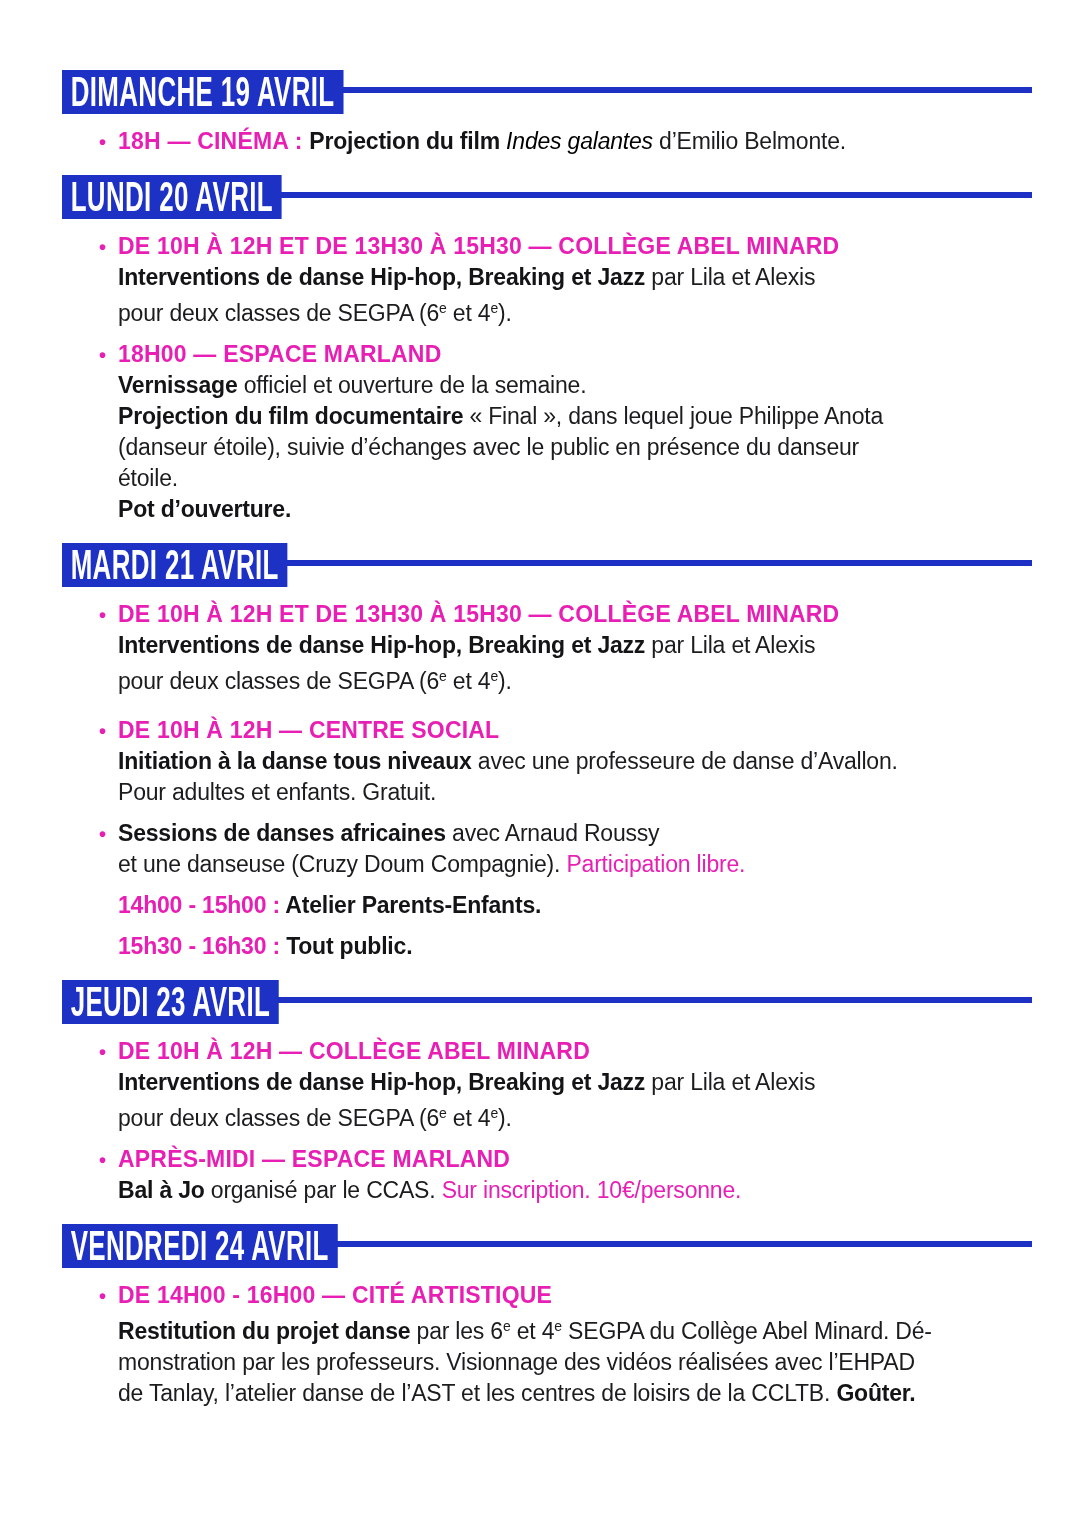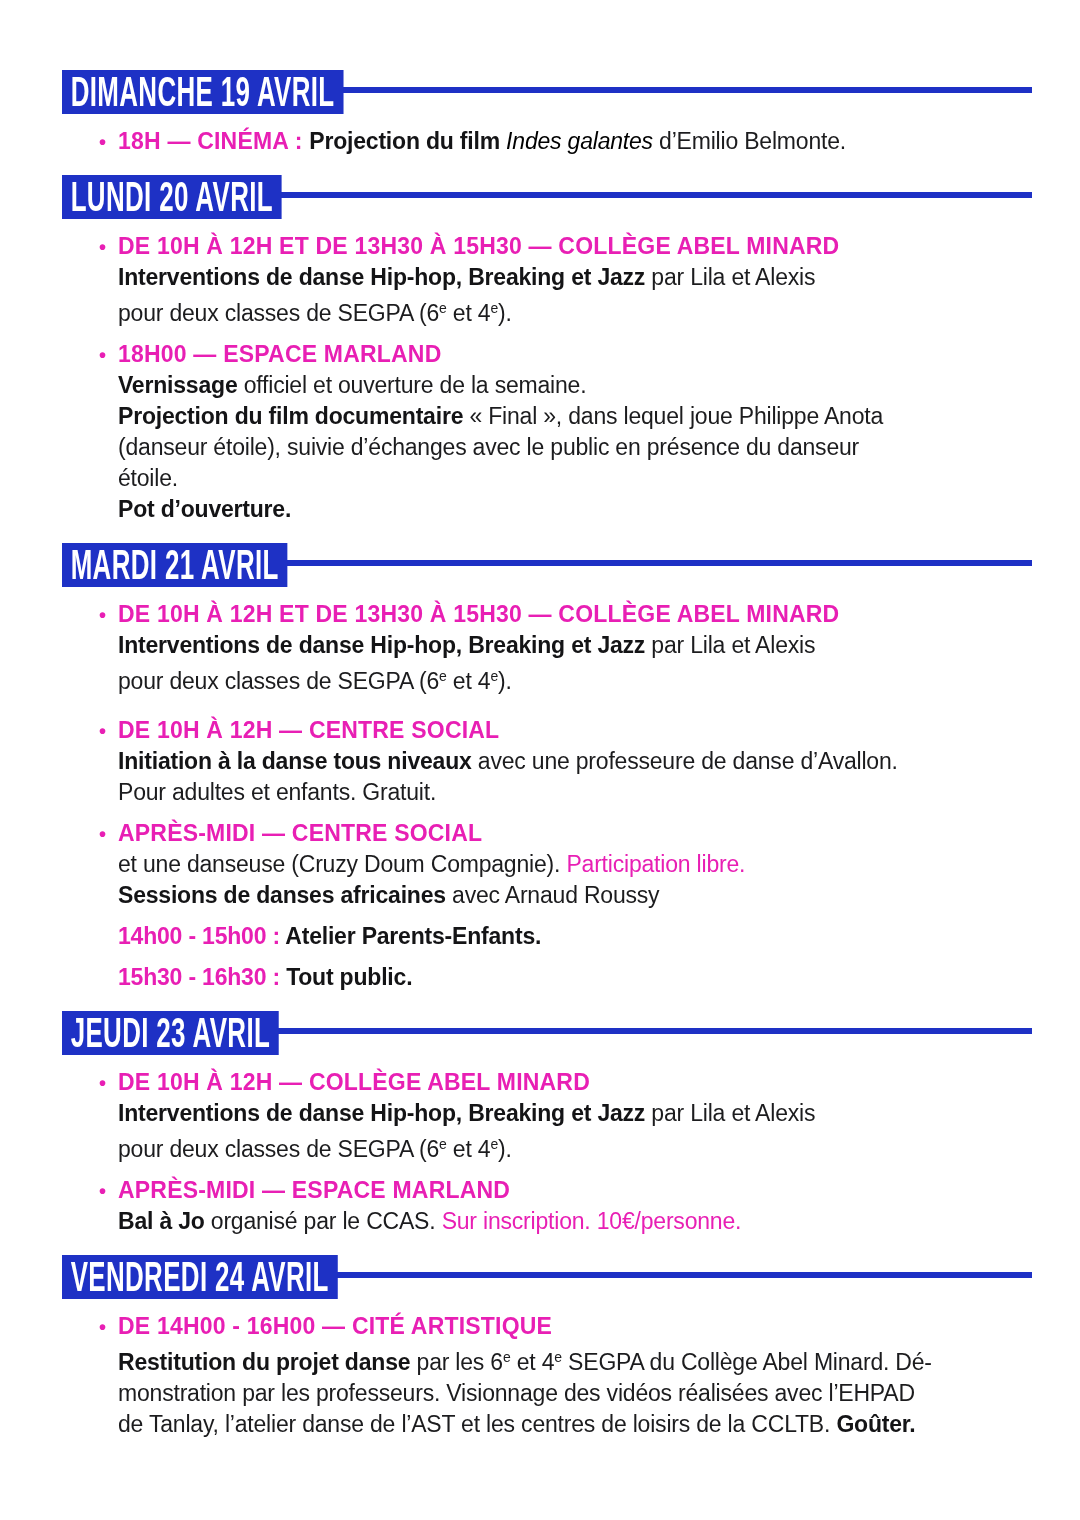--- a/index.html
+++ b/index.html
@@ -118,23 +118,23 @@
           <div class="line"><span class="seg-r">pour deux classes de SEGPA (6</span><span class="seg-sup">e</span><span class="seg-r"> et 4</span><span class="seg-sup">e</span><span class="seg-r">).</span></div>
         </div>
       </section>
       <section class="day-section">
         <div class="event">
           <div class="line"><span class="bullet">•</span><span class="seg-hm">DE 10H À 12H — CENTRE SOCIAL</span></div>
           <div class="line"><span class="seg-b">Initiation à la danse tous niveaux</span><span class="seg-r"> avec une professeure de danse d’Avallon.</span></div>
           <div class="line"><span class="seg-r">Pour adultes et enfants. Gratuit.</span></div>
         </div>
         <div class="event">
-          <div class="line"><span class="bullet">•</span><span class="seg-hm">APRÈS-MIDI — CENTRE SOCIAL</span></div>
+          <div class="line"><span class="bullet">•</span></div>
+          <div class="line"><span class="seg-b">Sessions de danses africaines</span><span class="seg-r"> avec Arnaud Roussy</span></div>
           <div class="line"><span class="seg-r">et une danseuse (Cruzy Doum Compagnie). </span><span class="seg-m">Participation libre.</span></div>
-          <div class="line"><span class="seg-b">Sessions de danses africaines</span><span class="seg-r"> avec Arnaud Roussy</span></div>
         </div>
         <div class="event">
           <div class="line"><span class="seg-mb">14h00 - 15h00 : </span><span class="seg-b">Atelier Parents-Enfants.</span></div>
         </div>
         <div class="event">
           <div class="line"><span class="seg-mb">15h30 - 16h30 : </span><span class="seg-b">Tout public.</span></div>
         </div>
       </section>
       <section class="day-section">
         <div class="day-header"><div class="day-rule"></div><div class="day-box"><span class="day-box-text">JEUDI 23 AVRIL</span></div></div>

